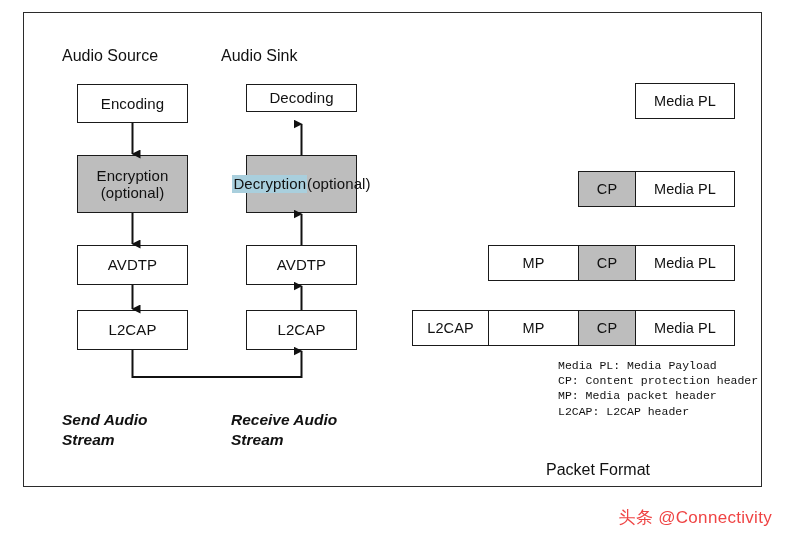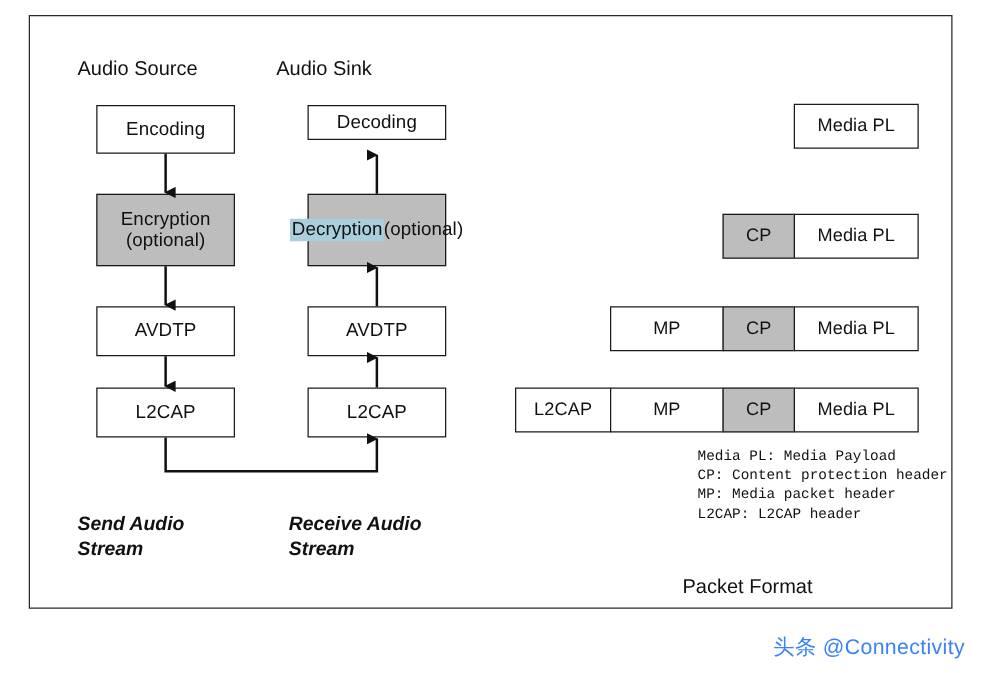--- a/index.html
+++ b/index.html
@@ -107,21 +107,21 @@
     height: 538px;
     pointer-events: none;
   }
 
   
   .watermark {
     position: absolute;
     right: 18px;
     bottom: 9px;
     font-size: 17px;
-    color: #3b82f6;
+    color: #ef4444;
     white-space: nowrap;
     letter-spacing: 0.3px;
   }
 
   
   .pkt-cell { font-size: 14.5px; }
 </style>
 </head>
 <body>
 

